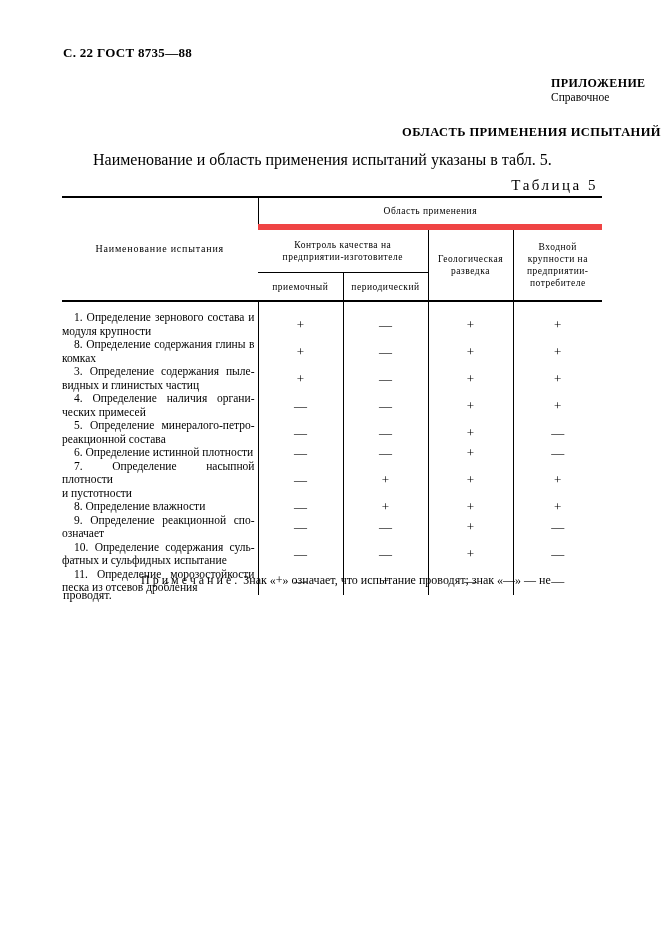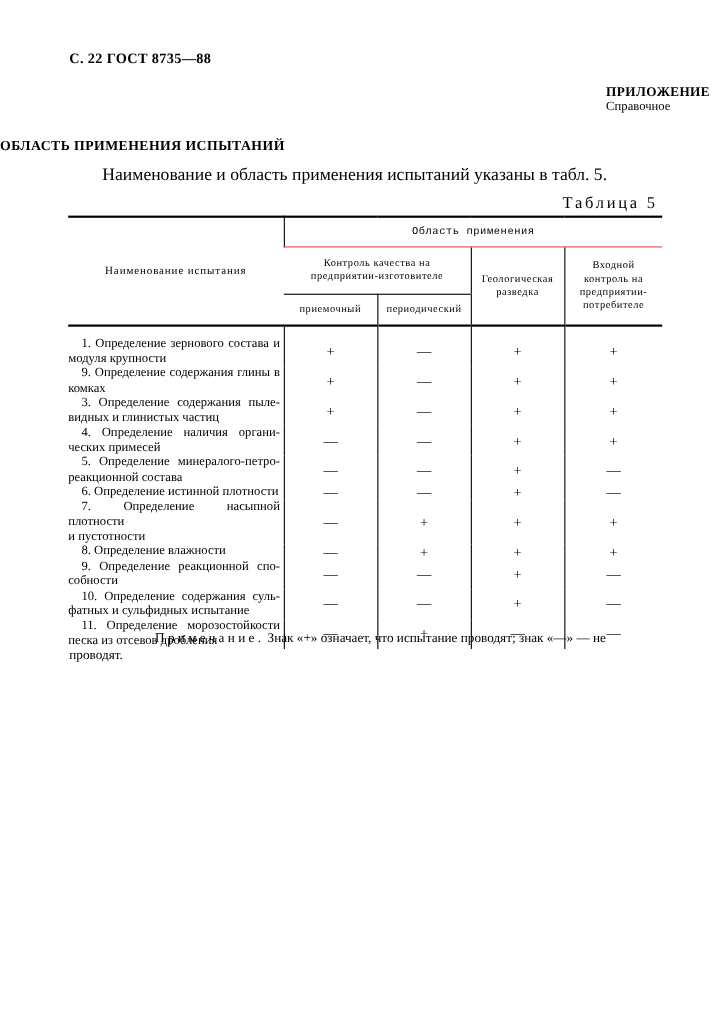--- a/index.html
+++ b/index.html
@@ -16,21 +16,21 @@
     font-size:13px; font-weight:bold; letter-spacing:0.3px;
   }
   .appendix {
     position:absolute; top:76px; left:519px;
     font-size:12px; line-height:14px; margin-left:32px;
   }
   .appendix .line1 { font-weight:bold; letter-spacing:0.4px; }
   .appendix .line2 { font-size:11.5px; }
   .doc-title {
     position:absolute; top:125px; left:0; width:661px;
-    text-align:left; font-size:12.5px; font-weight:bold; letter-spacing:0.4px;
+    text-align:right; font-size:12.5px; font-weight:bold; letter-spacing:0.4px;
   }
   .intro {
     position:absolute; top:151px; left:63px; width:538px;
     font-size:16px; text-indent:30px;
   }
   .table-label {
     position:absolute; top:177px; left:63px; width:535px;
     text-align:right; font-size:15px; letter-spacing:2.5px;
   }
   table.gost {
@@ -40,21 +40,21 @@
   }
   table.gost th, table.gost td { border-left:1px solid #000; }
   table.gost th:first-child, table.gost td:first-child { border-left:none; }
 
   thead th {
     font-weight:normal; font-size:9.5px; letter-spacing:0.5px;
     line-height:12px; text-align:center; vertical-align:middle;
     padding:2px 5px;
   }
   th.name-head { border-bottom:2.5px solid #000; font-size:10px; letter-spacing:0.8px; }
-  th.group-head { height:22px; border-bottom:1px solid #ef4444;font-family:Liberation Mono, monospace; }
+  th.group-head { height:22px; border-bottom:6px solid #ef4444; }
   th.subgroup-head { height:38px; border-bottom:1px solid #000; }
   th.tall-head { border-bottom:2.5px solid #000; }
   tr.accept-row th { height:23px; border-bottom:2.5px solid #000; }
 
   tbody { font-size:11.5px; }
   tbody td { vertical-align:middle; padding:0; }
   tbody tr:first-child td { padding-top:9px; }
   td.name-cell { padding-right:3px; line-height:13.5px; }
   .name-line { text-align:justify; text-align-last:justify; }
   .name-line.first { text-indent:12px; }
@@ -92,41 +92,41 @@
     <col style="width:89px">
   </colgroup>
   <thead>
     <tr>
       <th class="name-head" rowspan="3">Наименование испытания</th>
       <th class="group-head" colspan="4">Область применения</th>
     </tr>
     <tr>
       <th class="subgroup-head" colspan="2">Контроль качества на предприятии-изготовителе</th>
       <th class="tall-head" rowspan="2">Геологическая разведка</th>
-      <th class="tall-head" rowspan="2">Входной контроль на предприятии-потребителе</th>
+      <th class="tall-head" rowspan="2">Входной крупности на предприятии-потребителе</th>
     </tr>
     <tr class="accept-row">
       <th>приемочный</th>
       <th>периодический</th>
     </tr>
   </thead>
   <tbody>
       <tr>
         <td class="name-cell">
           <div class="name-line first">1. Определение зернового состава и</div>
           <div class="name-line last">модуля крупности</div>
         </td>
         <td class="mark-cell">+</td>
         <td class="mark-cell">—</td>
         <td class="mark-cell">+</td>
         <td class="mark-cell">+</td>
       </tr>
       <tr>
         <td class="name-cell">
-          <div class="name-line first">9. Определение содержания глины в</div>
+          <div class="name-line first">8. Определение содержания глины в</div>
           <div class="name-line last">комках</div>
         </td>
         <td class="mark-cell">+</td>
         <td class="mark-cell">—</td>
         <td class="mark-cell">+</td>
         <td class="mark-cell">+</td>
       </tr>
       <tr>
         <td class="name-cell">
           <div class="name-line first">3. Определение содержания пыле-</div>
@@ -181,21 +181,21 @@
           <div class="name-line first last">8. Определение влажности</div>
         </td>
         <td class="mark-cell">—</td>
         <td class="mark-cell">+</td>
         <td class="mark-cell">+</td>
         <td class="mark-cell">+</td>
       </tr>
       <tr>
         <td class="name-cell">
           <div class="name-line first">9. Определение реакционной спо-</div>
-          <div class="name-line last">собности</div>
+          <div class="name-line last">означает</div>
         </td>
         <td class="mark-cell">—</td>
         <td class="mark-cell">—</td>
         <td class="mark-cell">+</td>
         <td class="mark-cell">—</td>
       </tr>
       <tr>
         <td class="name-cell">
           <div class="name-line first">10. Определение содержания суль-</div>
           <div class="name-line last">фатных и сульфидных испытание</div>

